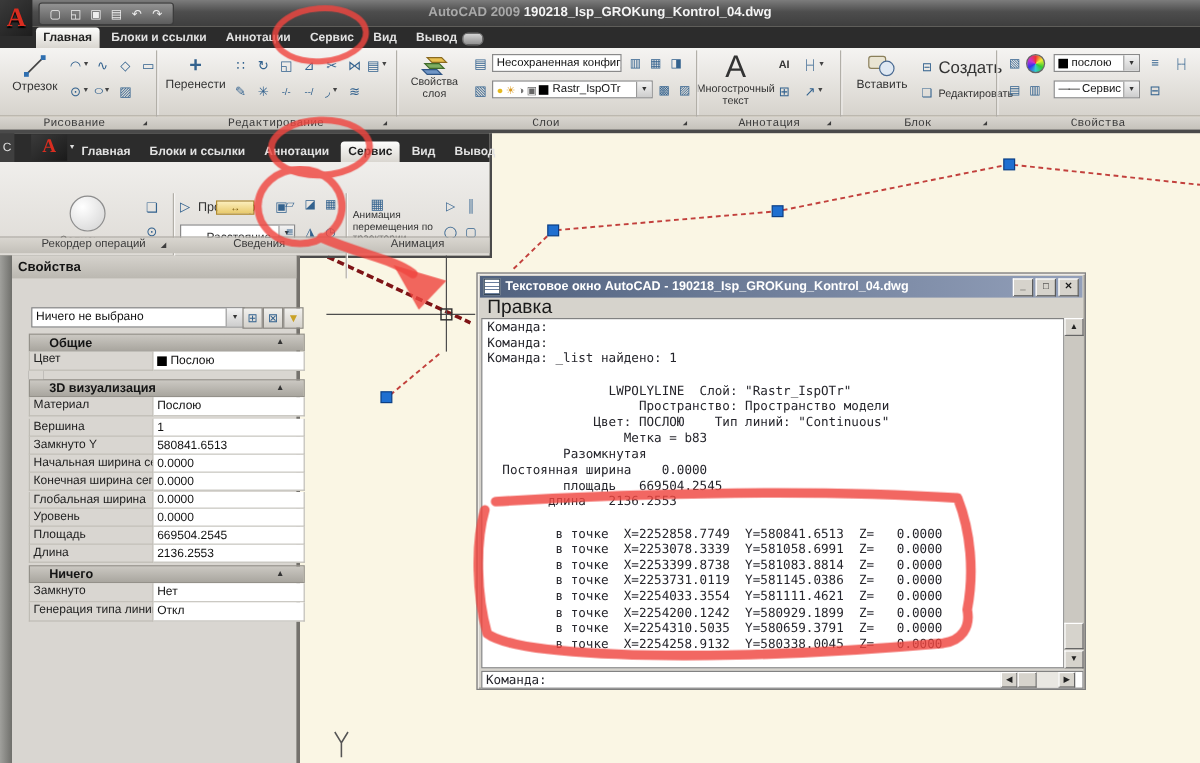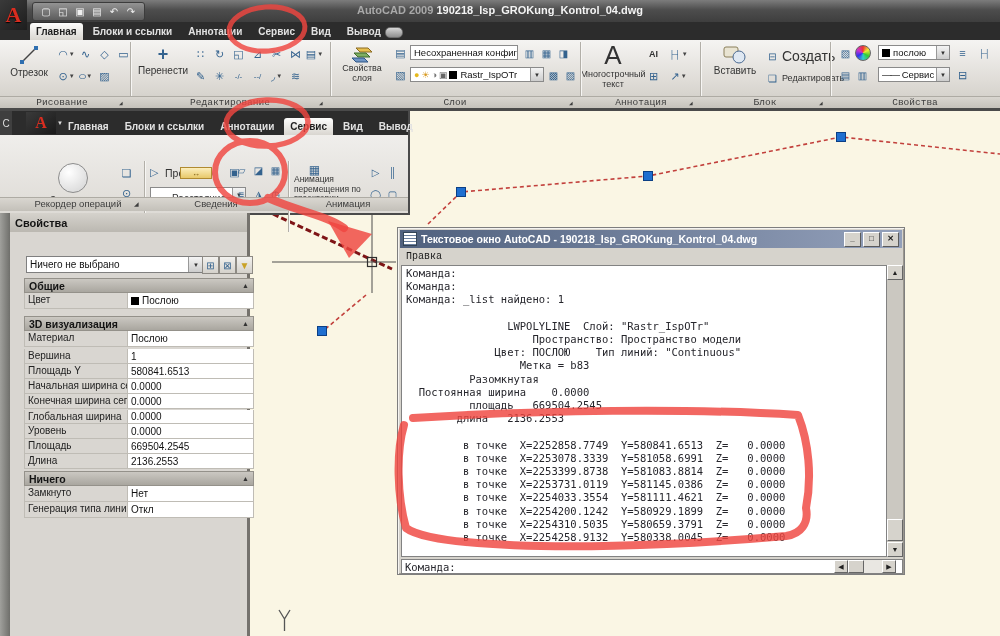--- a/index.html
+++ b/index.html
@@ -63,41 +63,41 @@
   .phead{left:10px;top:0;width:237px;height:19px;background:linear-gradient(#d5d2cc,#bbb8b1);
          font-size:11px;font-weight:bold;color:#141414;display:flex;align-items:center;padding-left:5px;box-sizing:border-box;}
   .pcombo{left:16px;top:24px;width:178px;height:17px;background:#fff;border:1px solid #7f7f7f;
           font-size:10px;color:#111;display:flex;align-items:center;padding-left:3px;box-sizing:border-box;}
   .pcombo .arrow{margin-left:auto;flex:0 0 14px;height:100%;background:linear-gradient(#f4f4f4,#cdcdcd);
           border-left:1px solid #999;display:flex;align-items:center;justify-content:center;font-size:6px;color:#333;}
   .pbtn{position:absolute;top:24px;width:15px;height:16px;border:1px solid #8d8a84;background:linear-gradient(#f2f1ee,#d4d1cb);
         font-size:10px;color:#33628e;display:flex;align-items:center;justify-content:center;}
   .psecs{left:14px;top:46px;width:230px;}
   .psec-h{height:15px;background:linear-gradient(#cbc8c2,#a9a69f);border:1px solid #94918a;box-sizing:border-box;
-          font-size:10.5px;font-weight:bold;color:#141414;display:flex;align-items:center;padding:0 4px;}
+          font-size:10.5px;font-weight:bold;color:#141414;display:flex;align-items:center;padding:0 16px;}
   .psec-h .tog{margin-left:auto;font-size:7px;color:#333;}
   .prow{display:flex;height:16px;box-sizing:border-box;}
   .prow.sliver{height:7px;overflow:hidden;}
   .prow .pl{width:104px;flex:0 0 104px;background:#d9d6d1;border:1px solid #bfbcb5;border-top:none;
             font-size:10px;color:#222;padding:1px 3px;box-sizing:border-box;white-space:nowrap;overflow:hidden;}
   .prow .pv{flex:1;background:#fff;border:1px solid #bfbcb5;border-top:none;border-left:none;
             font-size:10px;color:#111;padding:1px 3px;box-sizing:border-box;white-space:nowrap;overflow:hidden;display:flex;align-items:center;}
   .spacer2{height:2px;}
   
   #twin{left:397px;top:227px;width:508px;height:348px;background:#d6d3cc;border:1px solid #7e7e7e;
         box-shadow:inset 1px 1px 0 #f5f4f1, inset -1px -1px 0 #9a978f;z-index:3;box-sizing:border-box;}
   .twin-title{left:2px;top:2px;width:502px;height:18px;background:linear-gradient(90deg,#50617e,#93a0ba);
               display:flex;align-items:center;padding:0 3px;box-sizing:border-box;}
   .twin-ico{width:12px;height:12px;background:#fdfdfd;border:1px solid #345;margin-right:4px;
             background-image:repeating-linear-gradient(#fff 0 2px,#6a7f9e 2px 3px);}
   .twin-title .t{font-size:10.5px;font-weight:bold;color:#fff;white-space:nowrap;overflow:hidden;flex:1;}
   .twin-btn{width:15px;height:13px;background:#d6d3cc;border:1px solid;border-color:#fff #5a5a5a #5a5a5a #fff;
             font-size:8px;line-height:11px;text-align:center;color:#1a1a1a;margin-left:2px;font-weight:bold;}
   .twin-menu{left:2px;top:21px;width:502px;height:15px;display:flex;align-items:center;}
-  .twin-menu span{font-size:10px;color:#1a1a1a;padding:0 6px;font-family:Liberation Mono, monospace;}
+  .twin-menu span{font-size:16px;color:#1a1a1a;padding:0 6px;}
   .twin-cframe{left:3px;top:37px;width:486px;height:292px;background:#fff;border:1px solid #828282;box-sizing:border-box;overflow:hidden;}
   .console{margin:0;padding:1px 0 0 4px;font-family:"DejaVu Sans Mono","Liberation Mono",monospace;
            font-size:10.5px;line-height:13.2px;color:#26262c;white-space:pre;}
   .vsb{left:489px;top:37px;width:16px;height:292px;background:#cbc8c1;}
   .sbtn{position:absolute;left:0;width:16px;height:15px;background:#d6d3cc;border:1px solid;border-color:#fff #666 #666 #fff;
         font-size:7px;color:#222;text-align:center;line-height:13px;box-sizing:border-box;}
   .vthumb{position:absolute;left:0;width:16px;height:22px;background:#d6d3cc;border:1px solid;border-color:#fff #666 #666 #fff;box-sizing:border-box;}
   .prompt{left:3px;top:331px;width:502px;height:15px;background:#fff;border:1px solid #828282;box-sizing:border-box;
           display:flex;align-items:center;font-family:"DejaVu Sans Mono","Liberation Mono",monospace;font-size:10.5px;color:#26262c;padding-left:3px;}
   .hsb{position:absolute;right:8px;top:332px;display:flex;height:13px;}
@@ -404,21 +404,21 @@
         <div class="prow">
           <div class="pl">Материал</div>
           <div class="pv">Послою</div>
         </div>
         <div class="spacer2"></div>
         <div class="prow" style="height:15px;">
           <div class="pl">Вершина</div>
           <div class="pv">1</div>
         </div>
         <div class="prow" style="height:15px;">
-          <div class="pl">Площадь Y</div>
+          <div class="pl">Замкнуто Y</div>
           <div class="pv">580841.6513</div>
         </div>
         <div class="prow" style="height:15px;">
           <div class="pl">Начальная ширина сег...</div>
           <div class="pv">0.0000</div>
         </div>
         <div class="prow" style="height:15px;">
           <div class="pl">Конечная ширина сегм...</div>
           <div class="pv">0.0000</div>
         </div>

